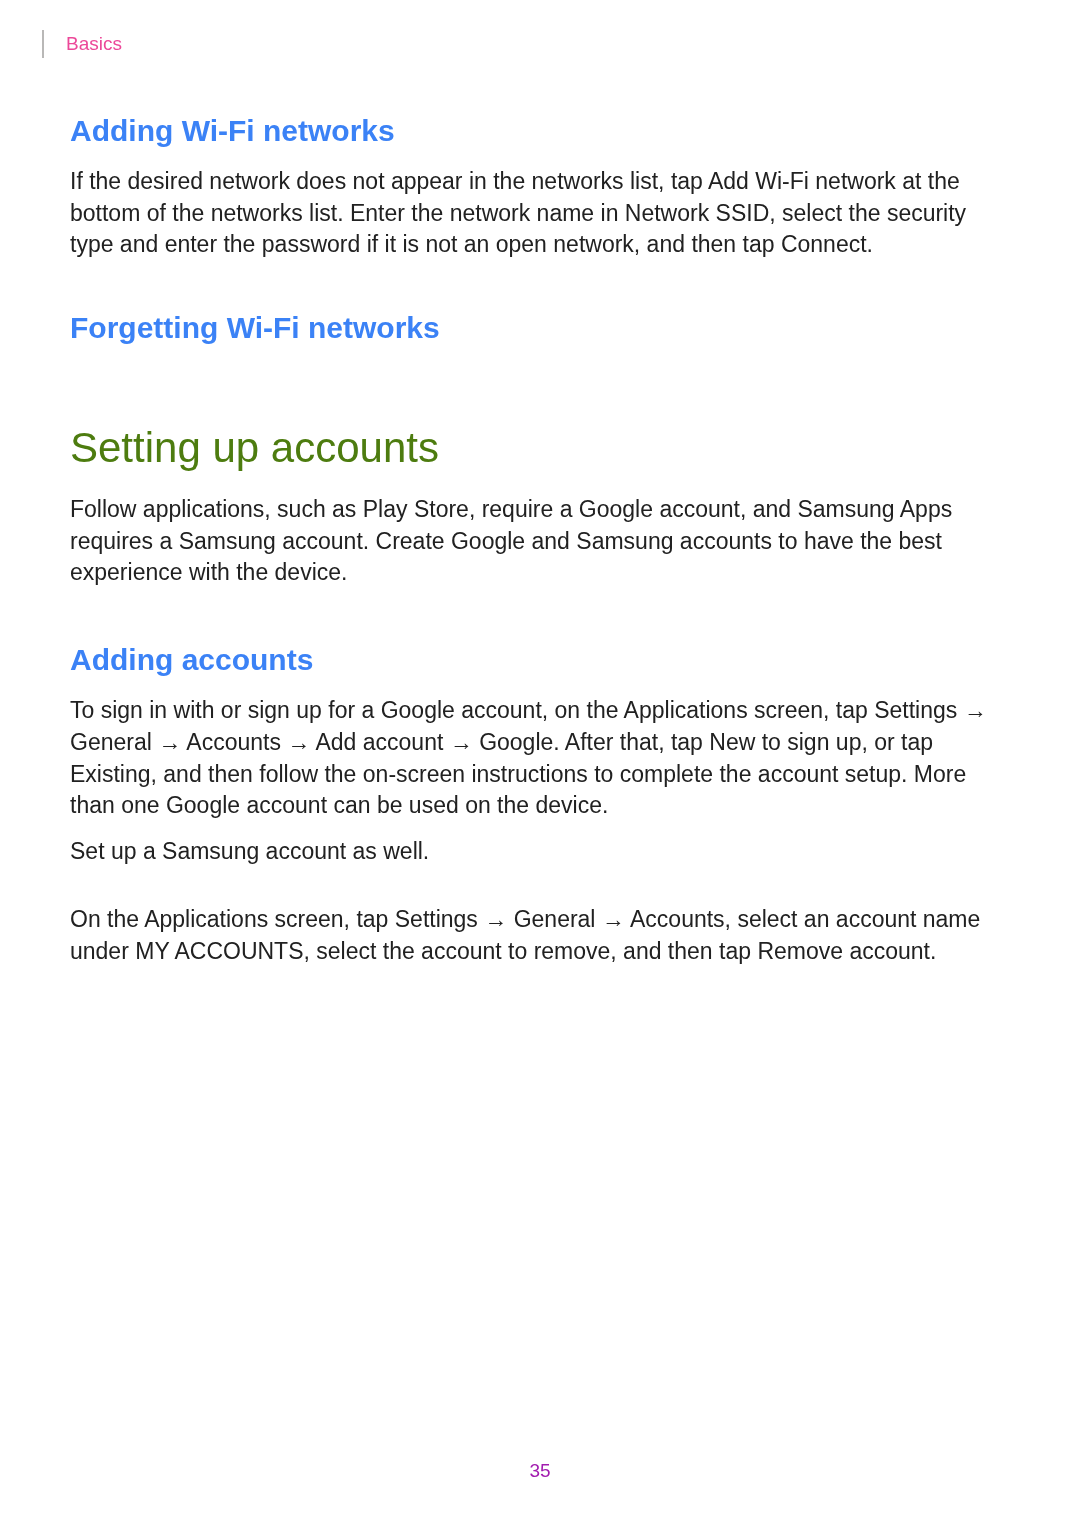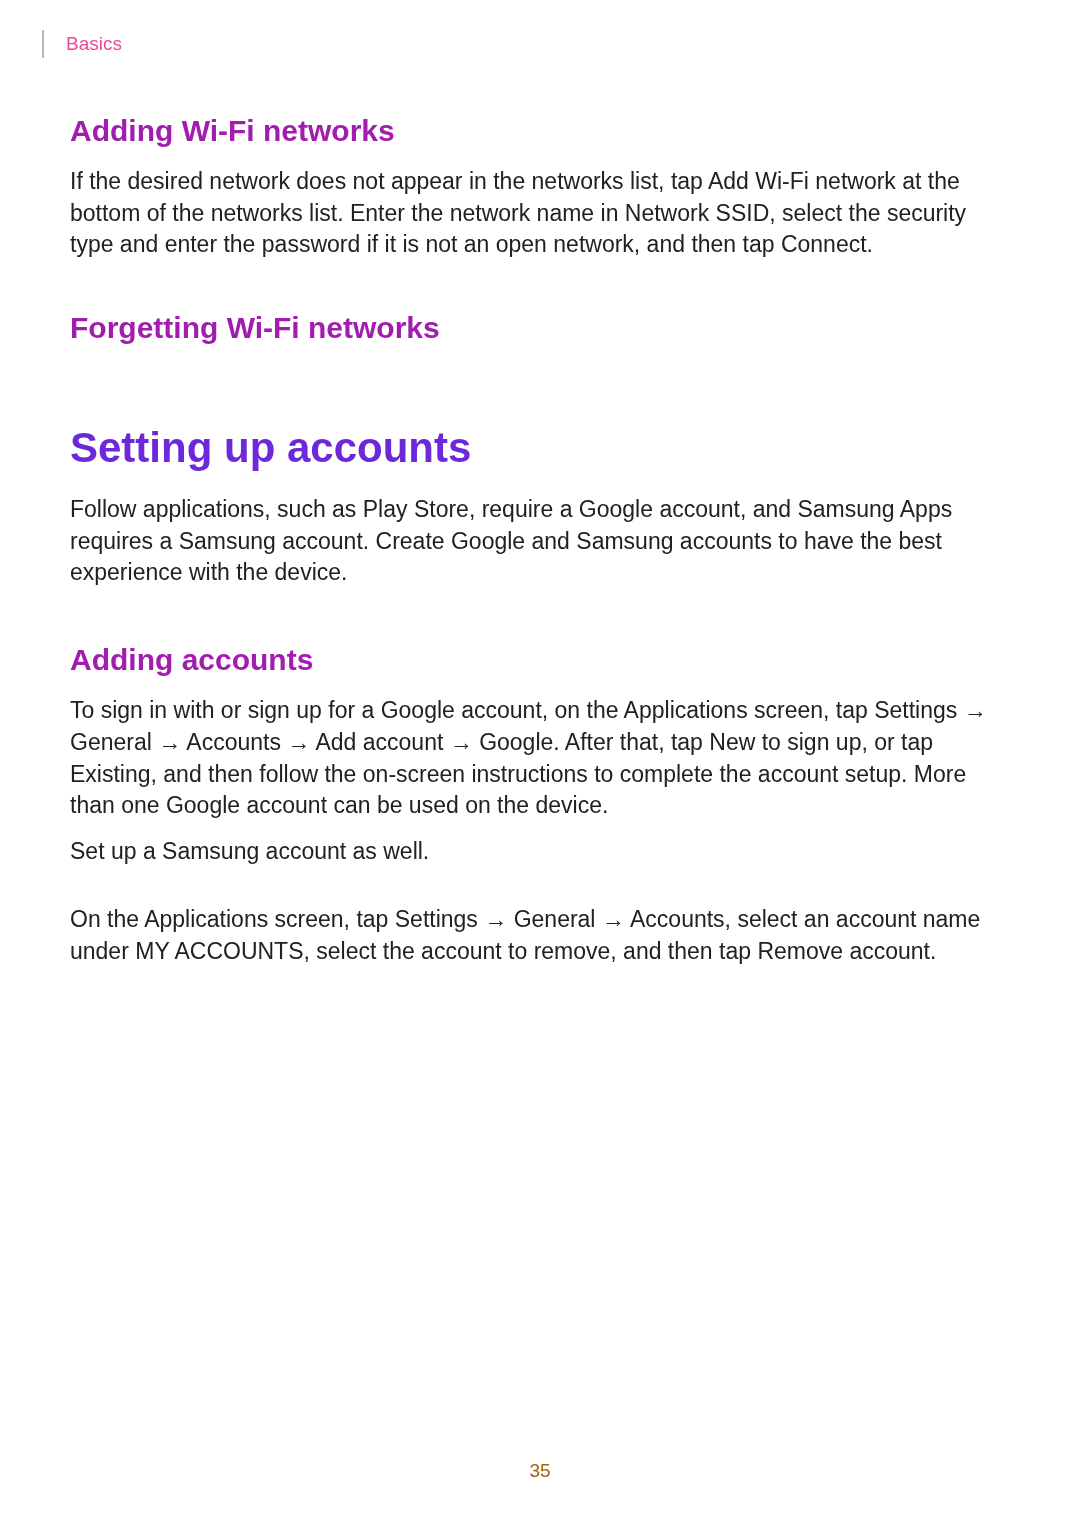--- a/index.html
+++ b/index.html
@@ -30,49 +30,49 @@
     margin-right: 22px;
   }
   .breadcrumb {
     color: #ec4899;
     font-size: 19px;
   }
   .content {
     margin-top: 70px;
   }
   h2.section-sub {
-    color: #a21caf;
+    color: #3b82f6;
     font-size: 30px;
     font-weight: 700;
     margin-top: 0;
     margin-bottom: 14px;
   }
   h1.section-main {
-    color: #6d28d9;
+    color: #4d7c0f;
     font-size: 42px;
-    font-weight: 700;
+    font-weight: 400;
     margin-bottom: 16px;
     margin-top: 32px;
   }
   p.body {
     color: #212121;
     font-size: 23px;
     line-height: 1.38;
     margin-bottom: 14px;
   }
   .bold { font-weight: 400; }
   .block { margin-bottom: 46px; }
   .block-tight { margin-bottom: 36px; }
   .block-main { margin-top: 70px; margin-bottom: 50px; }
   .page-number {
     position: absolute;
     bottom: 42px;
     left: 0; right: 0;
     text-align: center;
-    color: #a16207;
+    color: #a21caf;
     font-size: 19px;
   }
   .arrow { font-family: inherit; }
 </style>
 </head>
 <body>
 
 <div class="header-bar">
   <div class="header-tick"></div>
   <div class="breadcrumb">Basics</div>

